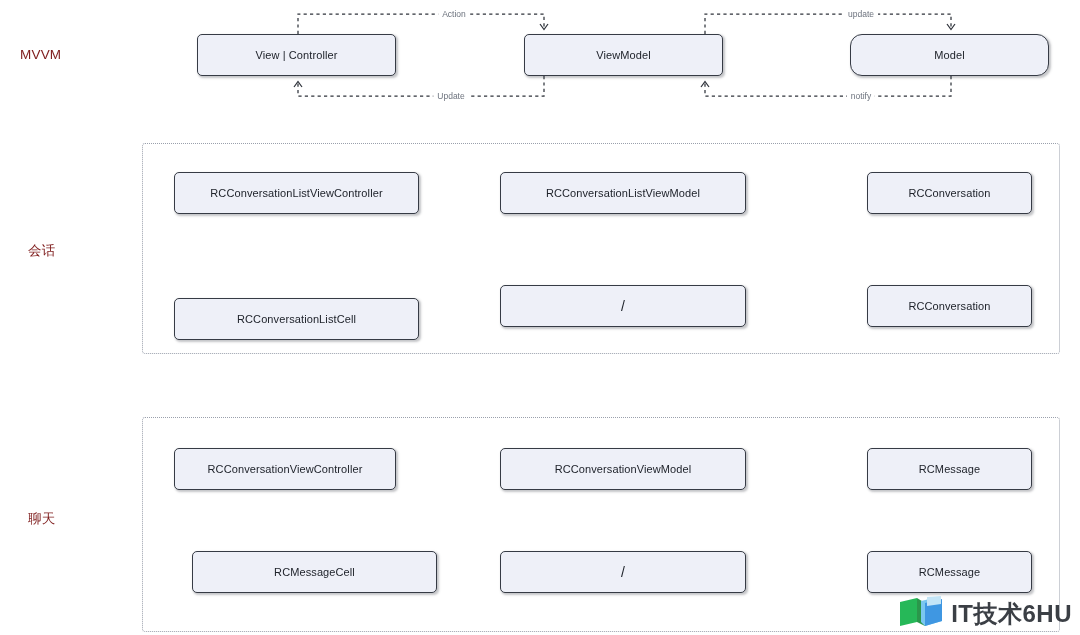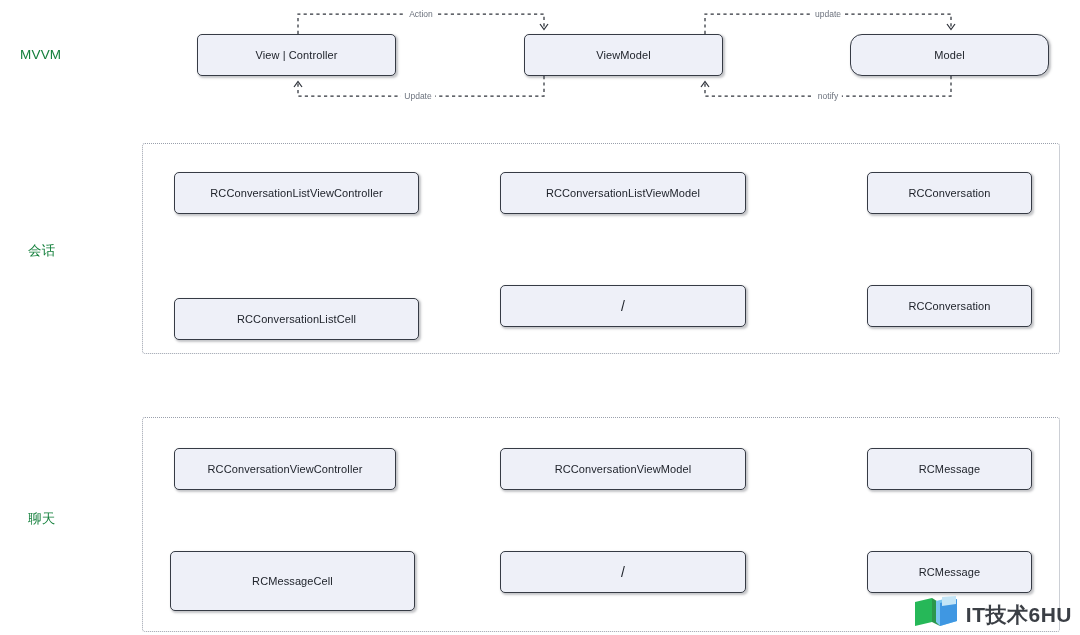--- a/index.html
+++ b/index.html
@@ -20,21 +20,21 @@
     position: absolute;
     left: 0; top: 0;
     width: 1080px;
     height: 635px;
   }
 
   
   .row-label {
     position: absolute;
     font-size: 13.5px;
-    color: #15803d;
+    color: #7f1d1d;
     letter-spacing: 0.2px;
     white-space: nowrap;
     line-height: 1;
   }
 
   
   .node {
     position: absolute;
     box-sizing: border-box;
     background: #eef0f8;
@@ -83,34 +83,35 @@
   }
   .edge-label {
     position: absolute;
     font-size: 8.5px;
     color: #6d737e;
     background: #ffffff;
     padding: 0 4px;
     line-height: 1;
     white-space: nowrap;
     transform: translate(-50%, -50%);
+    margin-left: 33px;
   }
 
   
   #watermark {
     position: absolute;
     right: 8px;
     bottom: 2px;
     display: flex;
     align-items: center;
     gap: 6px;
     opacity: 0.92;
   }
   #watermark .wm-text {
-    font-size: 21px;
+    font-size: 24px;
     font-weight: bold;
     color: #2b2f36;
     letter-spacing: 0.5px;
     line-height: 1;
     white-space: nowrap;
   }
 </style>
 </head>
 <body>
 
@@ -177,21 +178,21 @@
   <div class="node" style="left:174px; top:448px; width:222px; height:42px;">
     <span>RCConversationViewController</span>
   </div>
   <div class="node" style="left:500px; top:448px; width:246px; height:42px;text-align:right;">
     <span>RCConversationViewModel</span>
   </div>
   <div class="node" style="left:867px; top:448px; width:165px; height:42px;">
     <span>RCMessage</span>
   </div>
 
-  <div class="node" style="left:170px; top:551px; width:245px; height:60px;">
+  <div class="node" style="left:192px; top:551px; width:245px; height:42px;">
     <span>RCMessageCell</span>
   </div>
   <div class="node slash" style="left:500px; top:551px; width:246px; height:42px;">
     <span>/</span>
   </div>
   <div class="node" style="left:867px; top:551px; width:165px; height:42px;">
     <span>RCMessage</span>
   </div>
 
   <div id="watermark">

